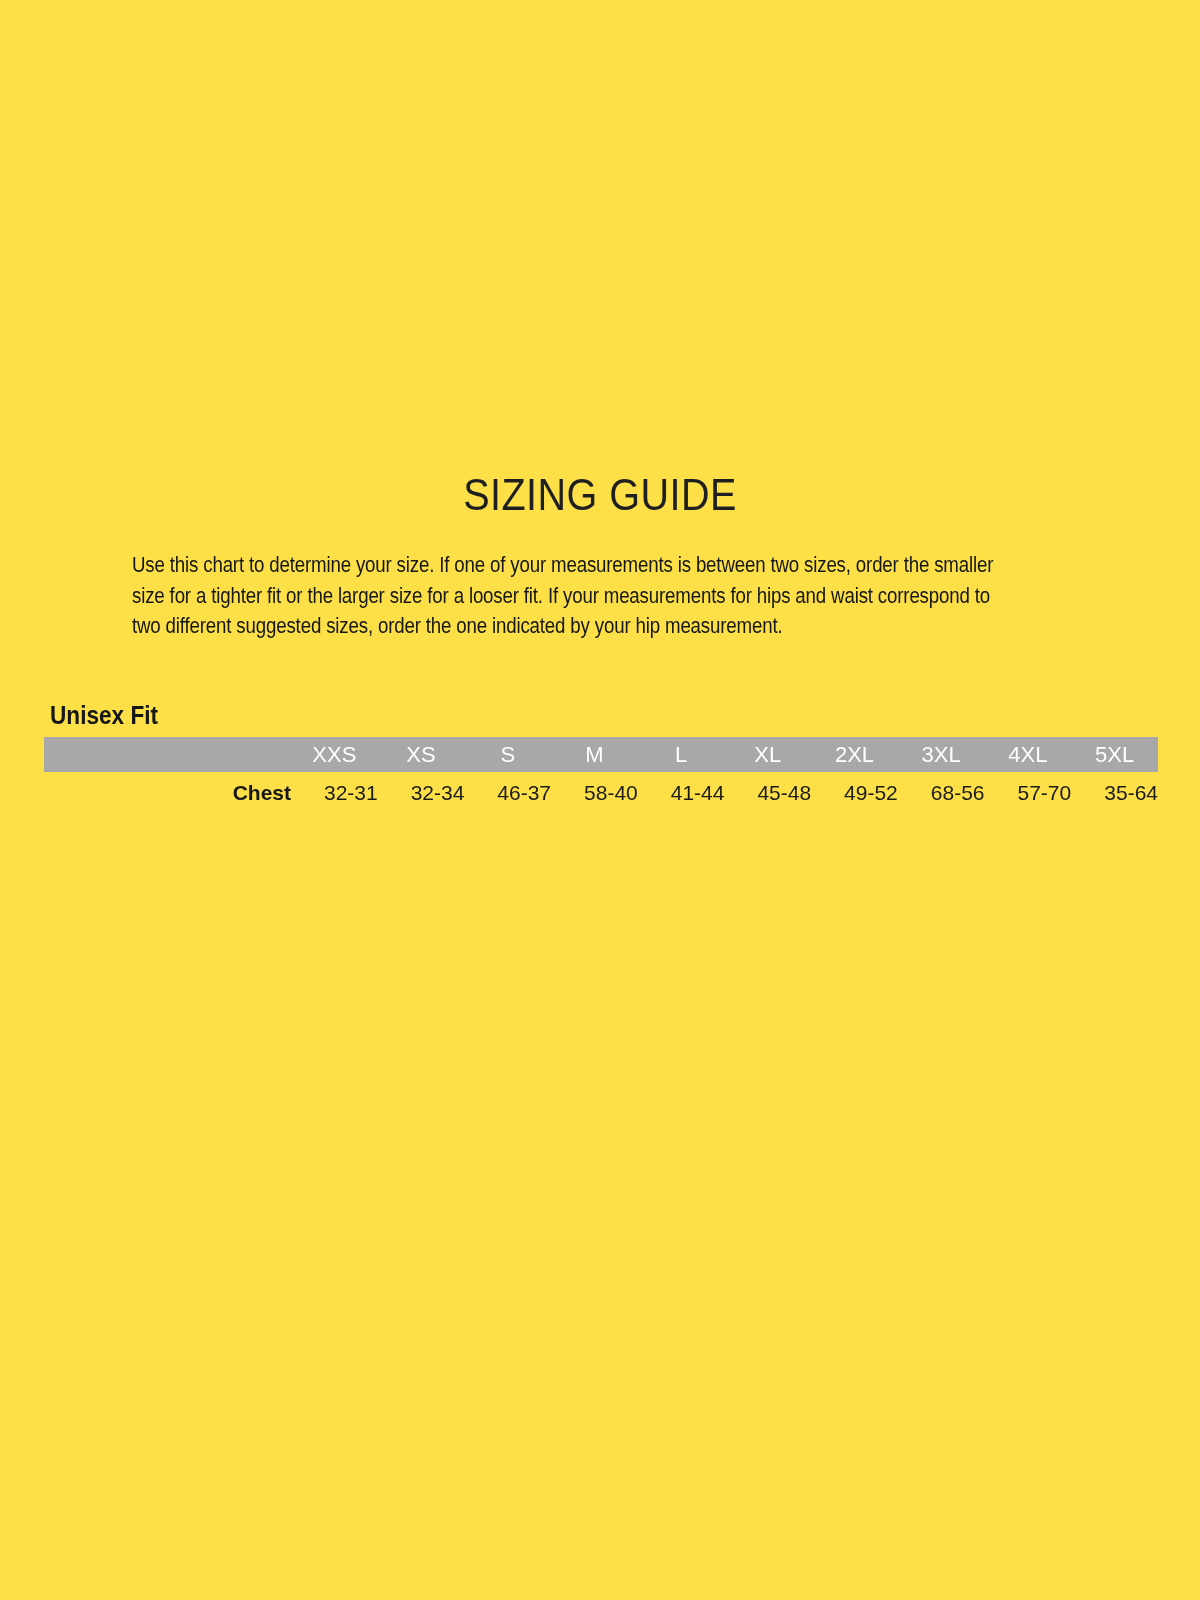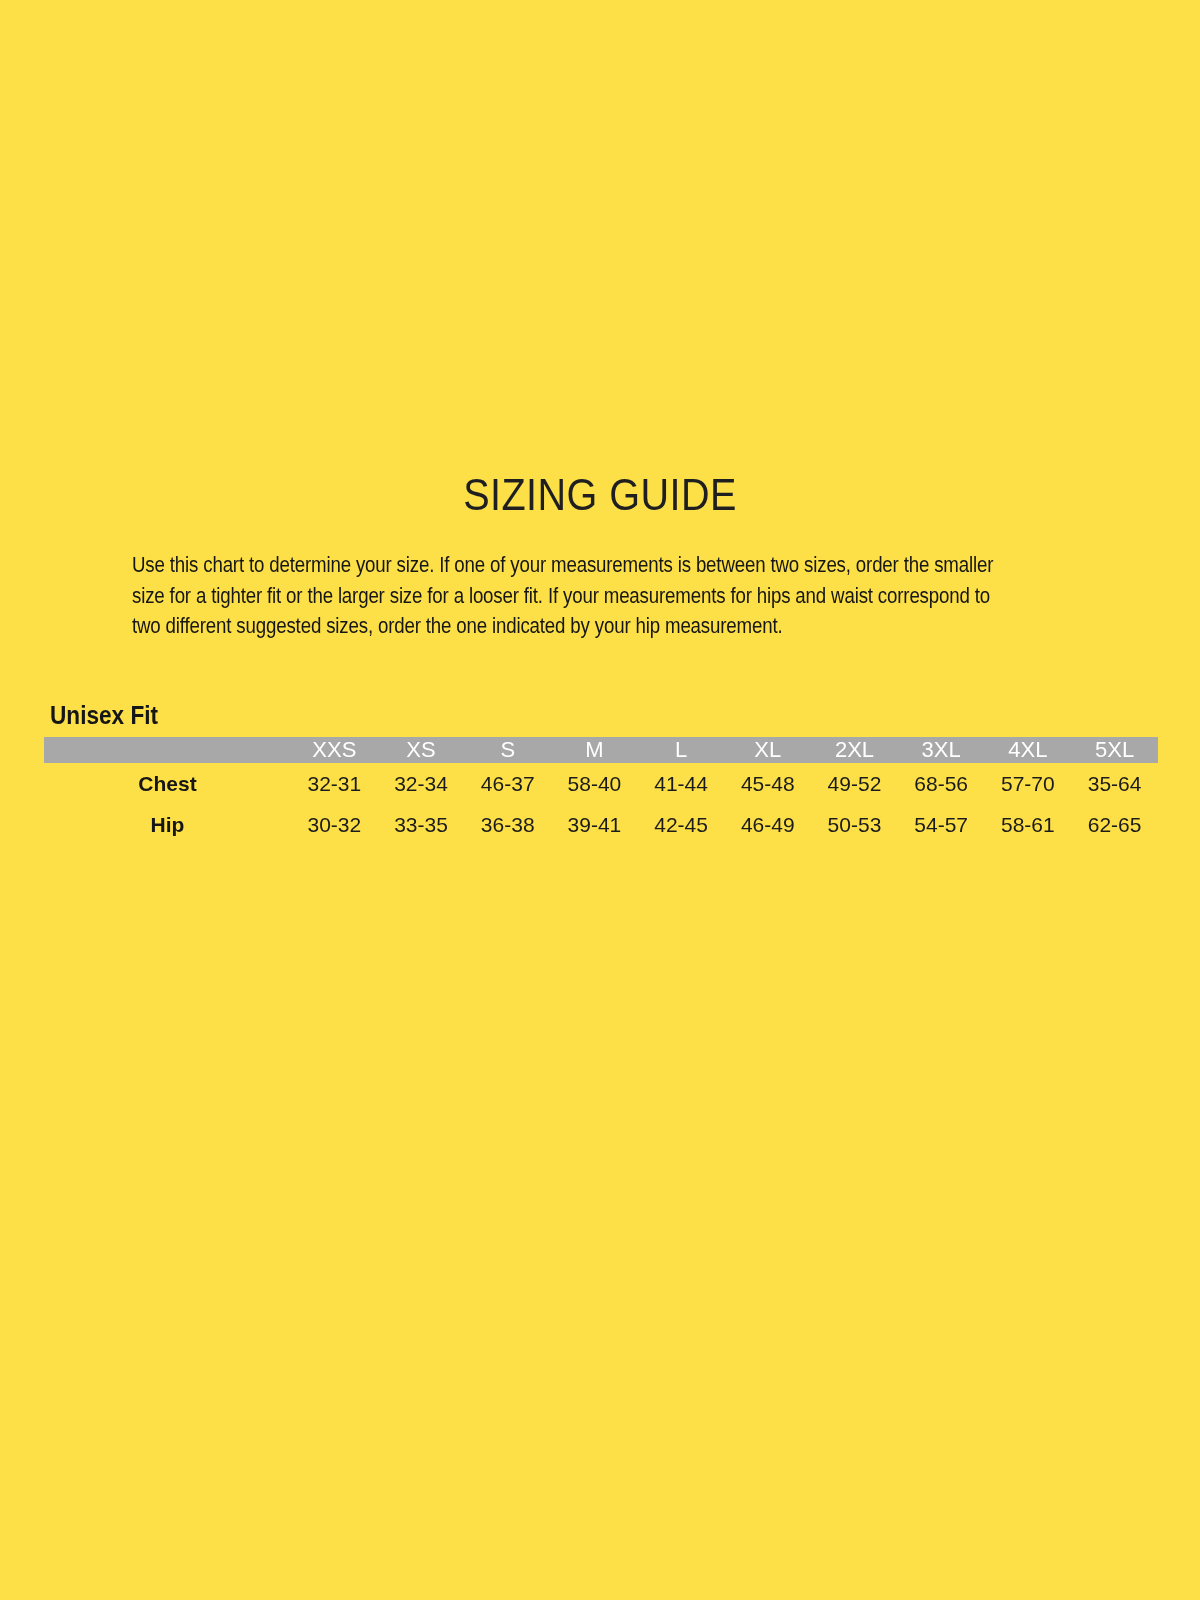--- a/index.html
+++ b/index.html
@@ -51,32 +51,32 @@
   }
   table.size-table {
     position: absolute;
     left: 44px; top: 737px;
     width: 1114px;
     border-collapse: collapse;
     table-layout: fixed;
   }
   table.size-table col.label-col { width: 247px; }
   table.size-table th {
-    height: 26px;
+    height: 35px;
     background: #a8a8a8;
     color: #ffffff;
     font-weight: 400;
     font-size: 22px;
     text-align: center;
     vertical-align: middle;
   }
   table.size-table td {
     height: 41px;
     font-size: 21px;
-    text-align: center;
+    text-align: right;
     vertical-align: middle;
     color: #1b1b1b;
     background: transparent;
   }
   table.size-table tr.row-alt td { background: #ededee; }
   table.size-table td.row-label { font-weight: 700; color: #161616; }
 </style>
 </head>
 <body>
 
@@ -128,29 +128,16 @@
         <td>32-34</td>
         <td>46-37</td>
         <td>58-40</td>
         <td>41-44</td>
         <td>45-48</td>
         <td>49-52</td>
         <td>68-56</td>
         <td>57-70</td>
         <td>35-64</td>
       </tr>
-      <tr>
-        <td class="row-label">Hip</td>
-        <td>30-32</td>
-        <td>33-35</td>
-        <td>36-38</td>
-        <td>39-41</td>
-        <td>42-45</td>
-        <td>46-49</td>
-        <td>50-53</td>
-        <td>54-57</td>
-        <td>58-61</td>
-        <td>62-65</td>
-      </tr>
     </tbody>
   </table>
 
 </div>
 
 </body></html>

